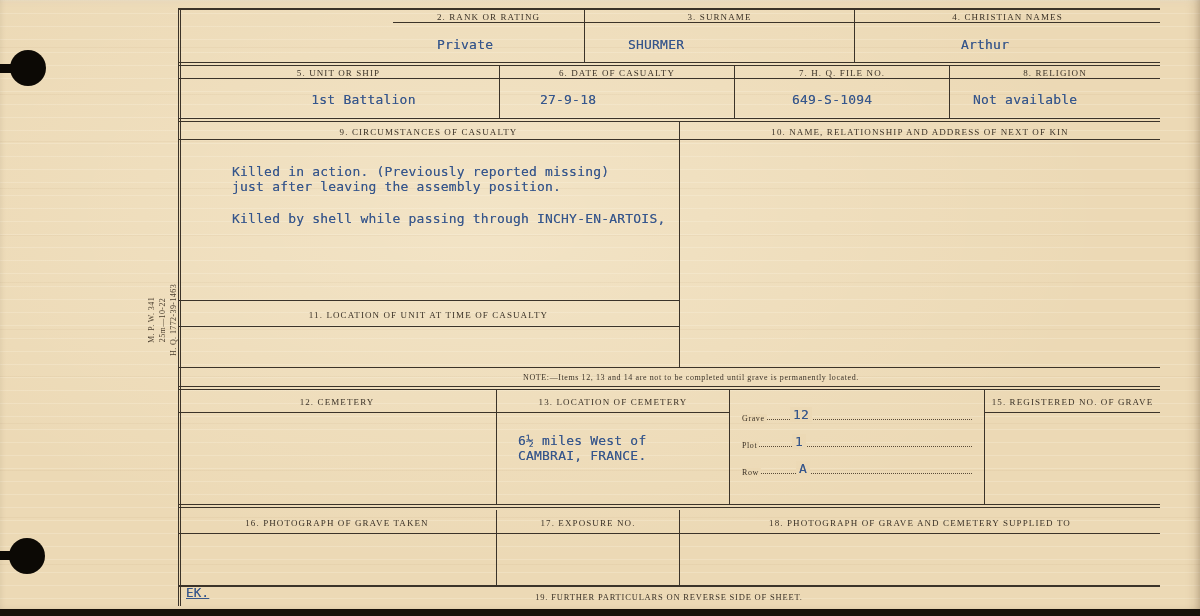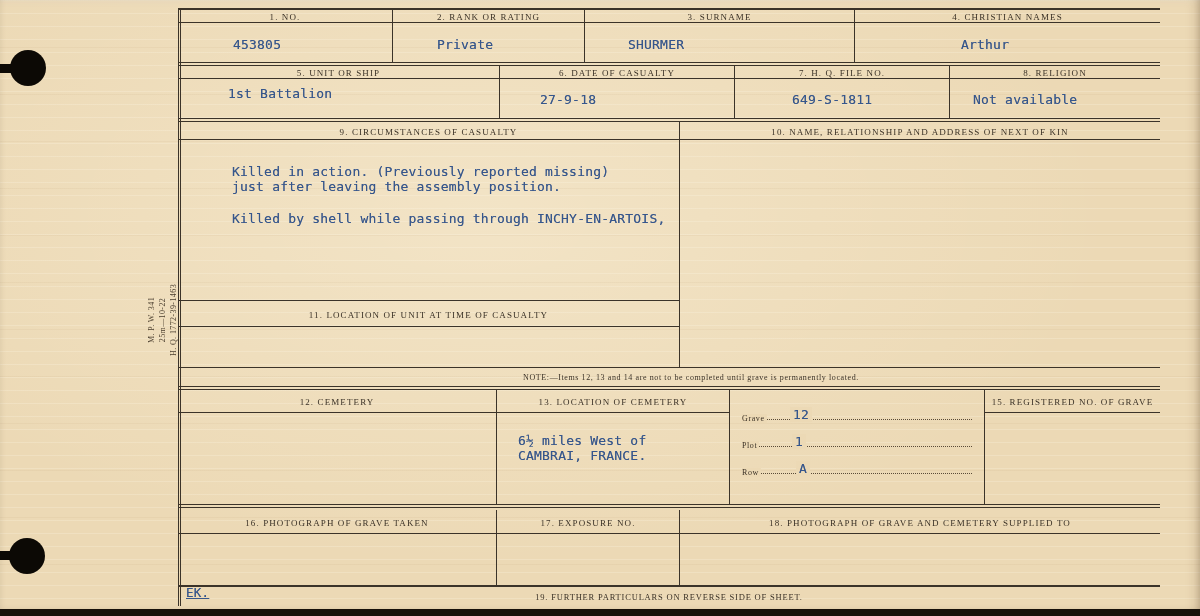--- a/index.html
+++ b/index.html
@@ -79,50 +79,46 @@
 
   <div class="stamp">
     <div>M. P. W. 341</div>
     <div>25m—10-22</div>
     <div>H. Q. 1772-39-1463</div>
   </div>
 
   <div class="left-border"></div>
 
   <div class="row" style="top:8px;height:58px;border-top:2px solid var(--line);border-bottom:4px double var(--line);">
-    <div class="cell" style="left:0;width:215px;">
-      <div class="cell-h">1. NO.</div>
-      <div class="typed" style="margin:14px 0 0 55px;">453805</div>
-    </div>
     <div class="cell" style="left:215px;width:192px;">
       <div class="cell-h">2. RANK OR RATING</div>
       <div class="typed" style="margin:14px 0 0 44px;">Private</div>
     </div>
     <div class="cell" style="left:407px;width:270px;">
       <div class="cell-h">3. SURNAME</div>
       <div class="typed" style="margin:14px 0 0 43px;">SHURMER</div>
     </div>
     <div class="cell last" style="left:677px;width:305px;">
       <div class="cell-h">4. CHRISTIAN NAMES</div>
       <div class="typed" style="margin:14px 0 0 106px;">Arthur</div>
     </div>
   </div>
 
   <div class="row" style="top:66px;height:56px;border-bottom:4px double var(--line);">
     <div class="cell" style="left:0;width:322px;">
       <div class="cell-h">5. UNIT OR SHIP</div>
-      <div class="typed" style="margin:7px 0 0 50px;">1st Battalion</div>
+      <div class="typed" style="margin:13px 0 0 50px;text-align:center;">1st Battalion</div>
     </div>
     <div class="cell" style="left:322px;width:235px;">
       <div class="cell-h">6. DATE OF CASUALTY</div>
       <div class="typed" style="margin:13px 0 0 40px;">27-9-18</div>
     </div>
     <div class="cell" style="left:557px;width:215px;">
       <div class="cell-h">7. H. Q. FILE NO.</div>
-      <div class="typed" style="margin:13px 0 0 57px;">649-S-1811</div>
+      <div class="typed" style="margin:13px 0 0 57px;">649-S-1094</div>
     </div>
     <div class="cell last" style="left:772px;width:210px;">
       <div class="cell-h">8. RELIGION</div>
       <div class="typed" style="margin:13px 0 0 23px;">Not available</div>
     </div>
   </div>
 
   <div class="row" style="top:122px;height:245px;">
     <div class="cell" style="left:0;width:502px;border-right:1px solid var(--line);">
       <div class="cell-h" style="height:18px;">9. CIRCUMSTANCES OF CASUALTY</div>

